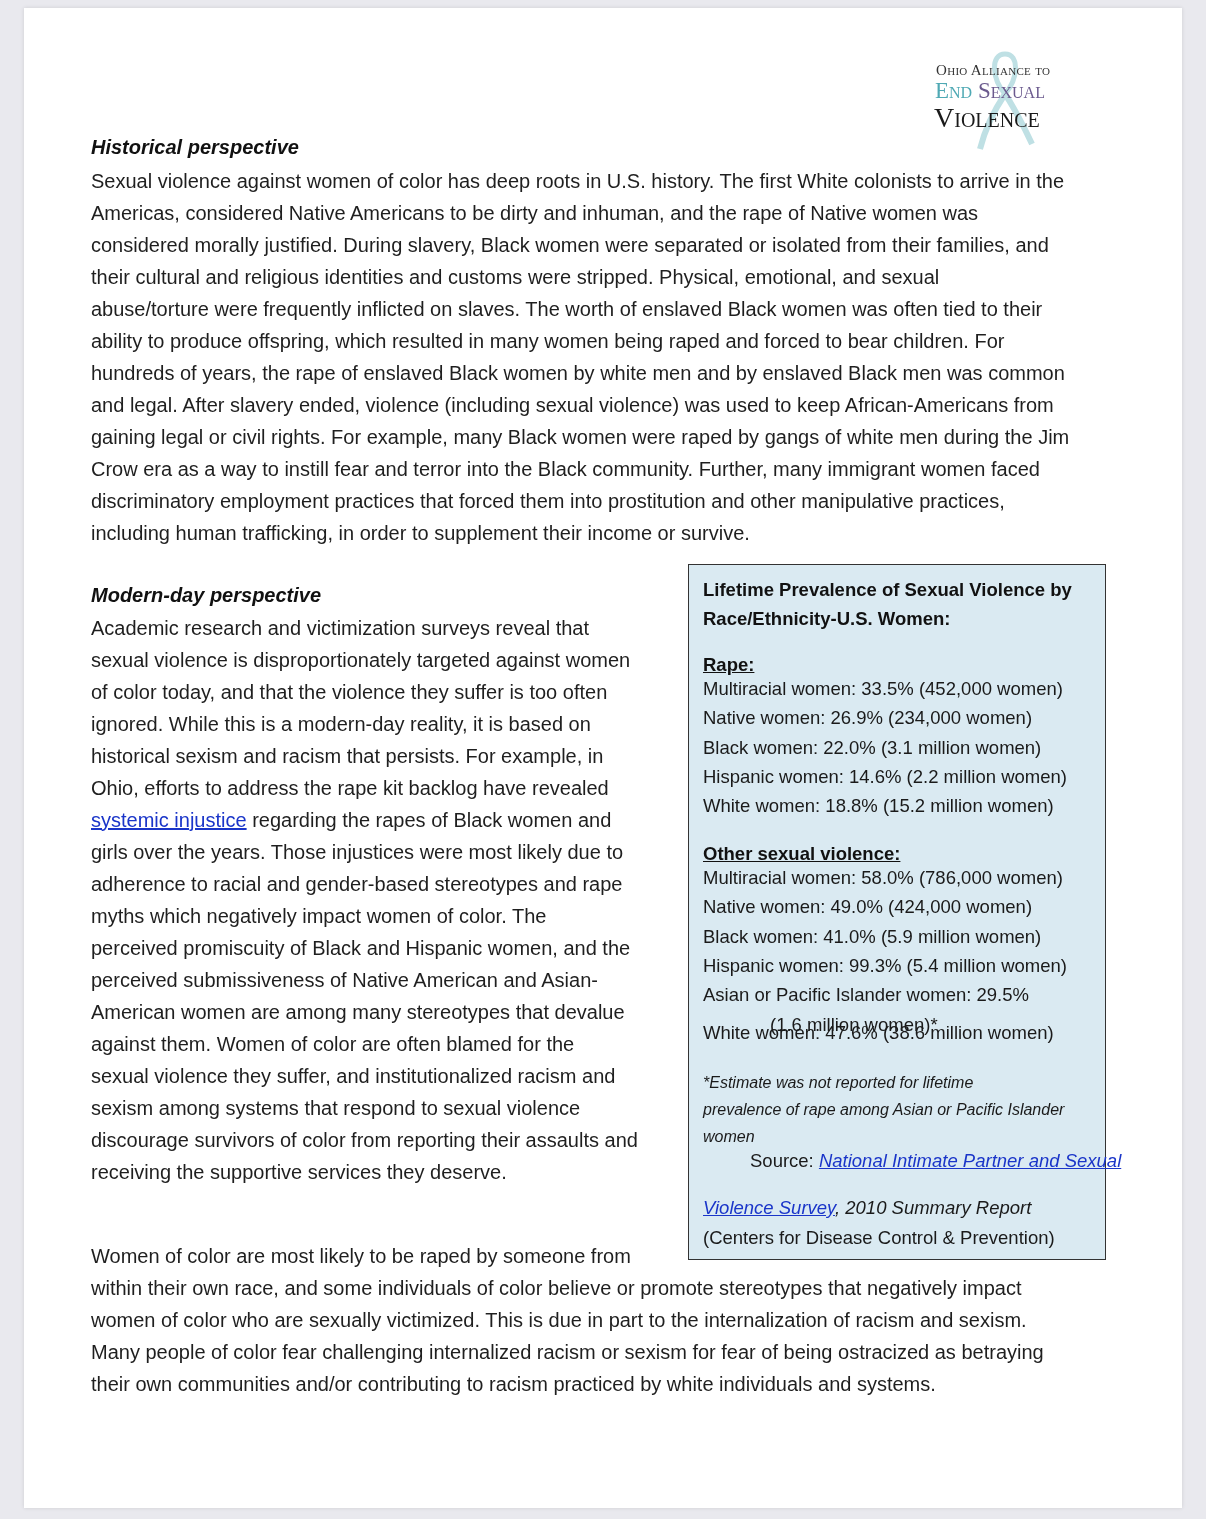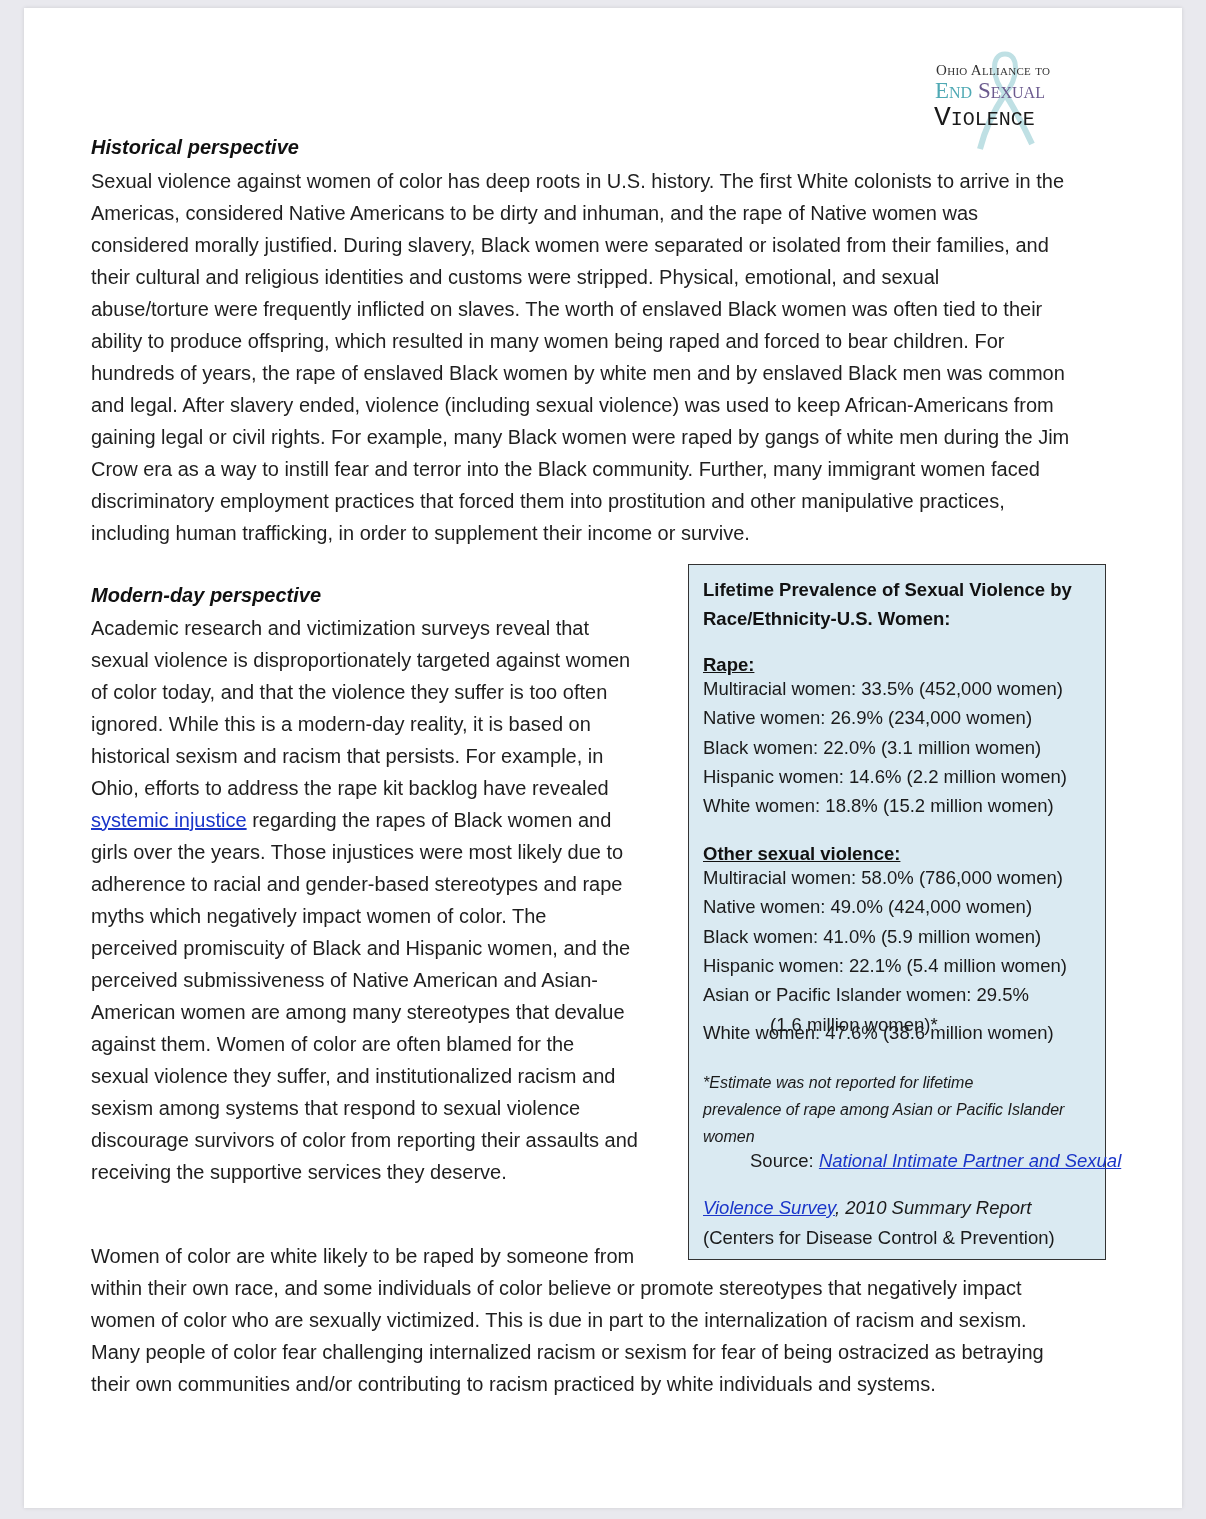--- a/index.html
+++ b/index.html
@@ -48,21 +48,21 @@
     position: absolute; left: 5px; top: 42px;
     font-family: "Liberation Serif", "DejaVu Serif", serif;
     font-variant: small-caps;
     font-size: 23px;
     white-space: nowrap;
   }
   .logo .l2 .end { color: #4fa9b4; }
   .logo .l2 .sexual { color: #6b5a8e; }
   .logo .l3 {
     position: absolute; left: 4px; top: 66px;
-    font-family: Liberation Mono, monospace;
+    font-family: Liberation Serif, serif;
     font-variant: small-caps;
     font-size: 28px; color: #1a1a1a;
     white-space: nowrap;
   }
   .section-heading {
     position: absolute;
     font-size: 20px;
     font-weight: bold;
     font-style: italic;
     color: #111;
@@ -161,21 +161,21 @@
     <span class="line">perceived submissiveness of Native American and Asian-</span>
     <span class="line">American women are among many stereotypes that devalue</span>
     <span class="line">against them.  Women of color are often blamed for the</span>
     <span class="line">sexual violence they suffer, and institutionalized racism and</span>
     <span class="line">sexism among systems that respond to sexual violence</span>
     <span class="line">discourage survivors of color from reporting their assaults and</span>
     <span class="line">receiving the supportive services they deserve.</span>
   </div>
 
   <div class="para" style="left:67px; top:1232px;">
-    <span class="line">Women of color are white likely to be raped by someone from</span>
+    <span class="line">Women of color are most likely to be raped by someone from</span>
     <span class="line">within their own race, and some individuals of color believe or promote stereotypes that negatively impact</span>
     <span class="line">women of color who are sexually victimized.  This is due in part to the internalization of racism and sexism.</span>
     <span class="line">Many people of color fear challenging internalized racism or sexism for fear of being ostracized as betraying</span>
     <span class="line">their own communities and/or contributing to racism practiced by white individuals and systems.</span>
   </div>
 
   <div class="box">
     <div class="box-title">
       <div>Lifetime Prevalence of Sexual Violence by</div>
       <div>Race/Ethnicity-U.S. Women:</div>
@@ -185,21 +185,21 @@
     <div class="stat" style="top:109px;">Multiracial women:  33.5% (452,000 women)</div>
     <div class="stat" style="top:138px;">Native women:  26.9% (234,000 women)</div>
     <div class="stat" style="top:168px;">Black women:  22.0% (3.1 million women)</div>
     <div class="stat" style="top:197px;">Hispanic women:  14.6% (2.2 million women)</div>
     <div class="stat" style="top:226px;">White women:  18.8% (15.2 million women)</div>
 
     <div class="sub" style="top:278px;">Other sexual violence:</div>
     <div class="stat" style="top:298px;">Multiracial women:  58.0% (786,000 women)</div>
     <div class="stat" style="top:327px;">Native women:  49.0% (424,000 women)</div>
     <div class="stat" style="top:357px;">Black women:  41.0% (5.9 million women)</div>
-    <div class="stat" style="top:386px;">Hispanic women:  22.1% (5.4 million women)</div>
+    <div class="stat" style="top:386px;">Hispanic women:  99.3% (5.4 million women)</div>
     <div class="stat" style="top:415px;">Asian or Pacific Islander women:  29.5%</div>
     <div class="stat" style="top:445px; left:81px;">(1.6 million women)*</div>
     <div class="stat" style="top:453px;">White women:  47.6% (38.6 million women)</div>
 
     <div class="note" style="top:504px;">*Estimate was not reported for lifetime</div>
     <div class="note" style="top:531px;">prevalence of rape among Asian or Pacific Islander</div>
     <div class="note" style="top:558px;">women</div>
 
     <div class="src" style="top:581px;margin-left:47px;">
       <span>Source:  </span><a class="link" href="#"><i>National Intimate Partner and Sexual</i></a>

